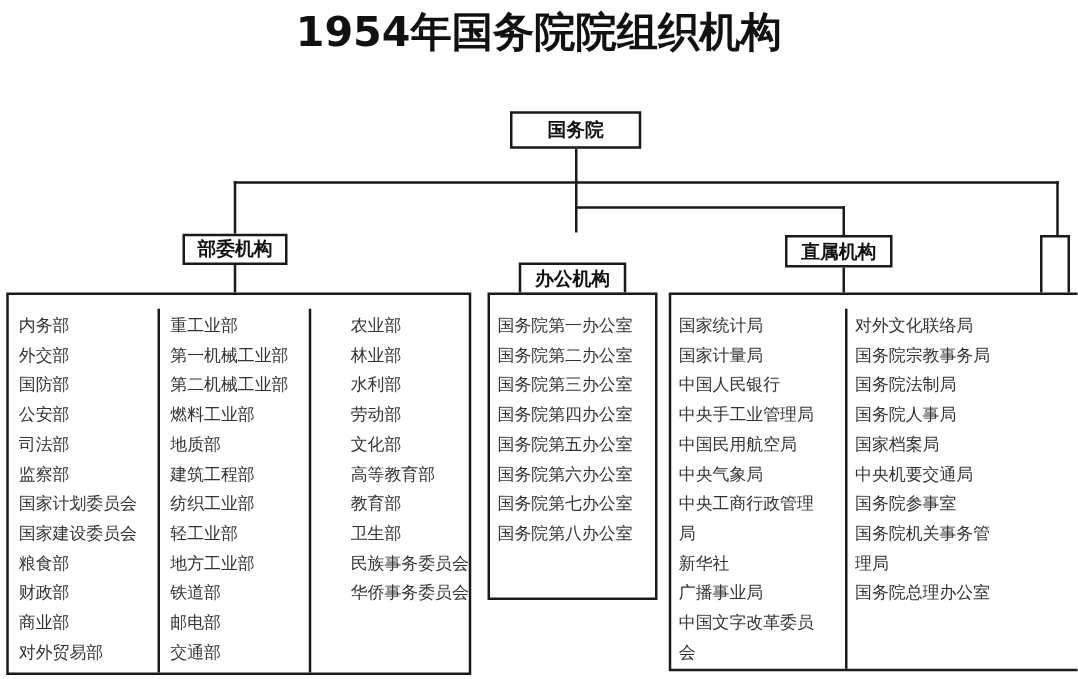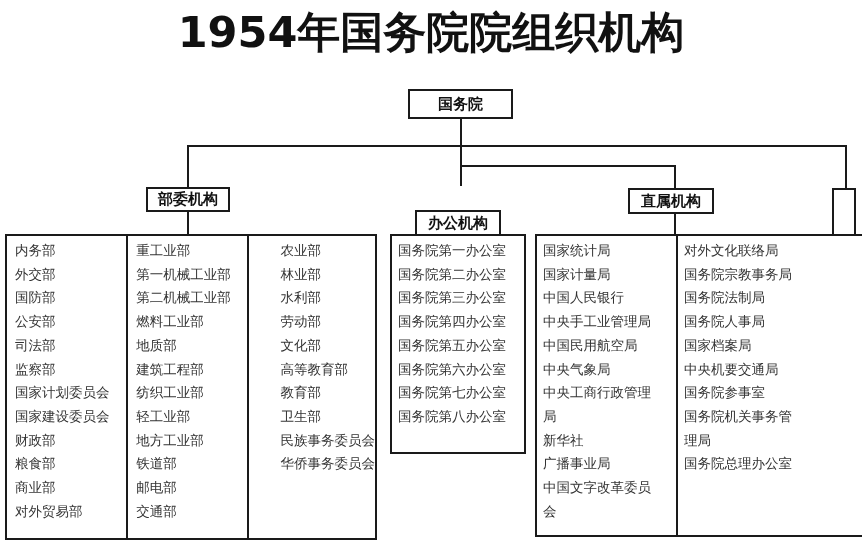--- a/index.html
+++ b/index.html
@@ -1,26 +1,26 @@
 <!DOCTYPE html>
 <html><head>
 <meta charset="utf-8">
 <style>
   html, body { margin: 0; padding: 0; background: #ffffff; }
   body { width: 862px; height: 543px; position: relative; overflow: hidden;
          font-family: "DejaVu Sans", "Liberation Sans", sans-serif; color: #1a1a1a; }
   .title { position: absolute; left: 0; top: 4px; width: 862px; text-align: center;
-           font-size: 43px; font-weight: bold; letter-spacing: 0px; color: #111; }
+           font-size: 33px; font-weight: bold; letter-spacing: 0px; color: #111; }
   .line { position: absolute; background: #1a1a1a; }
   .node { position: absolute; border: 2px solid #1a1a1a; background: #fff;
           display: flex; align-items: center; justify-content: center;
           font-weight: bold; font-size: 15px; box-sizing: border-box; color: #111; }
   .node.vertical { writing-mode: vertical-rl; text-orientation: upright; letter-spacing: 1px; font-size: 15px; }
   .table { position: absolute; border: 2px solid #1a1a1a; box-sizing: border-box; background: #fff; display: flex; }
-  .col { box-sizing: border-box; padding: 3px 0 0 8px; }
+  .col { box-sizing: border-box; padding: 3px 0 0 8px; margin-top: 11px; }
   .col + .col { border-left: 2px solid #1a1a1a; }
   .item { font-size: 13.5px; line-height: 23.7px; color: #333; white-space: nowrap; }
 </style>
 </head>
 <body>
 
 <div class="title">1954年国务院院组织机构</div>
 
 <div class="line" style="left:460px; top:118px; width:2px; height:68px;"></div>
 <div class="line" style="left:187px; top:145px; width:660px; height:2px;"></div>
@@ -51,22 +51,22 @@
 <div class="table" style="left:5px; top:234px; width:372px; height:306px;">
   <div class="col" style="width:123px;">
     <div class="item">内务部</div>
     <div class="item">外交部</div>
     <div class="item">国防部</div>
     <div class="item">公安部</div>
     <div class="item">司法部</div>
     <div class="item">监察部</div>
     <div class="item">国家计划委员会</div>
     <div class="item">国家建设委员会</div>
+    <div class="item">粮食部</div>
     <div class="item">财政部</div>
-    <div class="item">粮食部</div>
     <div class="item">商业部</div>
     <div class="item">对外贸易部</div>
   </div>
   <div class="col" style="width:124px;">
     <div class="item">重工业部</div>
     <div class="item">第一机械工业部</div>
     <div class="item">第二机械工业部</div>
     <div class="item">燃料工业部</div>
     <div class="item">地质部</div>
     <div class="item">建筑工程部</div>
@@ -84,21 +84,21 @@
     <div class="item">劳动部</div>
     <div class="item">文化部</div>
     <div class="item">高等教育部</div>
     <div class="item">教育部</div>
     <div class="item">卫生部</div>
     <div class="item">民族事务委员会</div>
     <div class="item">华侨事务委员会</div>
   </div>
 </div>
 
-<div class="table" style="left:390px; top:234px; width:136px; height:220px;">
+<div class="table" style="left:390px; top:234px; width:136px; height:246px;">
   <div class="col" style="flex:1; padding-left:6px;">
     <div class="item">国务院第一办公室</div>
     <div class="item">国务院第二办公室</div>
     <div class="item">国务院第三办公室</div>
     <div class="item">国务院第四办公室</div>
     <div class="item">国务院第五办公室</div>
     <div class="item">国务院第六办公室</div>
     <div class="item">国务院第七办公室</div>
     <div class="item">国务院第八办公室</div>
   </div>

